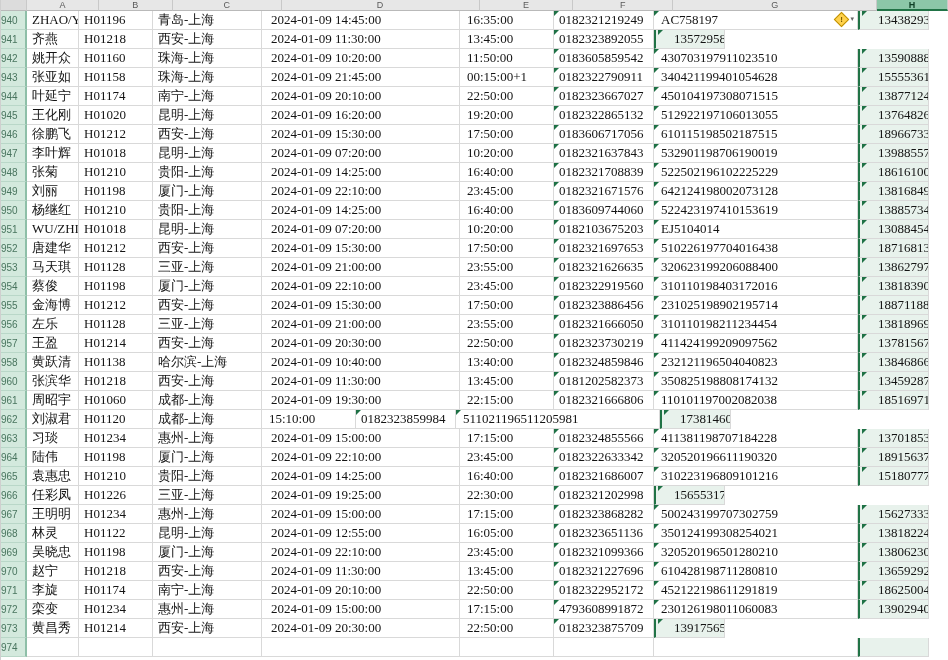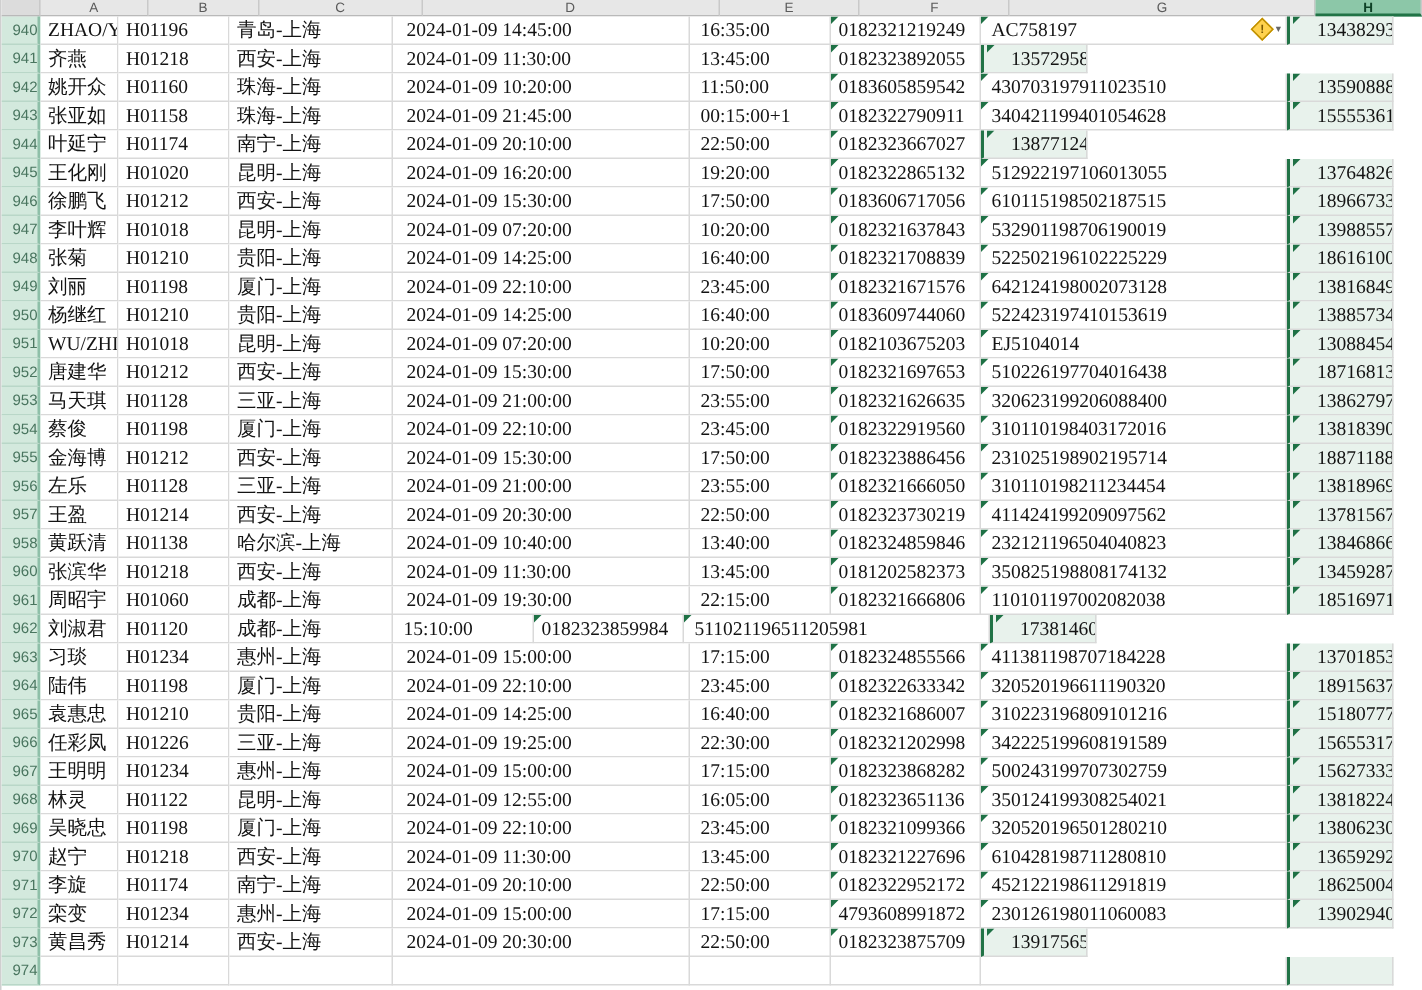--- a/index.html
+++ b/index.html
@@ -15,21 +15,21 @@
     border-right:1px solid #c9c9c9;border-bottom:1px solid #b9b9b9;
     overflow:hidden;
   }
   .corner{width:26px;background:#dcdcdc;}
   .hdr-sel{background:#8cc7a8;color:#0e4026;font-weight:bold;border-bottom:2px solid #217346;}
   .rows{position:relative;}
   .row{display:flex;height:19px;}
   .rownum{
     box-sizing:border-box;width:26px;flex:none;background:#d3e9dd;color:#49755f;
     font-family:"Liberation Sans","DejaVu Sans",sans-serif;font-size:10px;line-height:19px;
-    text-align:right;border-right:2px solid #8ebfa8;border-bottom:1px solid #b9d7c8;
+    text-align:left;border-right:2px solid #8ebfa8;border-bottom:1px solid #b9d7c8;
     overflow:hidden;
   }
   .cell{
     box-sizing:border-box;position:relative;flex:none;
     border-right:1px solid #d9d9d9;border-bottom:1px solid #d9d9d9;
     font-size:13px;line-height:18px;color:#131313;
     padding-left:5px;white-space:nowrap;overflow:hidden;background:#fff;
   }
   .c0{width:52px}.c1{width:74px}.c2{width:109px}.c3{width:198px;padding-left:9px}
   .c4{width:94px;padding-left:7px}.c5{width:100px}.c6{width:204px;padding-left:7px}
@@ -119,20 +119,21 @@
         <div class="cell c7 tri sel">15555361</div>
       </div>
       <div class="row">
         <div class="rownum">944</div>
         <div class="cell c0">叶延宁</div>
         <div class="cell c1">H01174</div>
         <div class="cell c2">南宁-上海</div>
         <div class="cell c3">2024-01-09 20:10:00</div>
         <div class="cell c4">22:50:00</div>
         <div class="cell c5 tri">0182323667027</div>
+        <div class="cell c6 tri">450104197308071515</div>
         <div class="cell c7 tri sel">13877124</div>
       </div>
       <div class="row">
         <div class="rownum">945</div>
         <div class="cell c0">王化刚</div>
         <div class="cell c1">H01020</div>
         <div class="cell c2">昆明-上海</div>
         <div class="cell c3">2024-01-09 16:20:00</div>
         <div class="cell c4">19:20:00</div>
         <div class="cell c5 tri">0182322865132</div>
@@ -348,21 +349,20 @@
         <div class="cell c7 tri sel">15180777</div>
       </div>
       <div class="row">
         <div class="rownum">966</div>
         <div class="cell c0">任彩凤</div>
         <div class="cell c1">H01226</div>
         <div class="cell c2">三亚-上海</div>
         <div class="cell c3">2024-01-09 19:25:00</div>
         <div class="cell c4">22:30:00</div>
         <div class="cell c5 tri">0182321202998</div>
-        <div class="cell c6 tri">342225199608191589</div>
         <div class="cell c7 tri sel">15655317</div>
       </div>
       <div class="row">
         <div class="rownum">967</div>
         <div class="cell c0">王明明</div>
         <div class="cell c1">H01234</div>
         <div class="cell c2">惠州-上海</div>
         <div class="cell c3">2024-01-09 15:00:00</div>
         <div class="cell c4">17:15:00</div>
         <div class="cell c5 tri">0182323868282</div>

